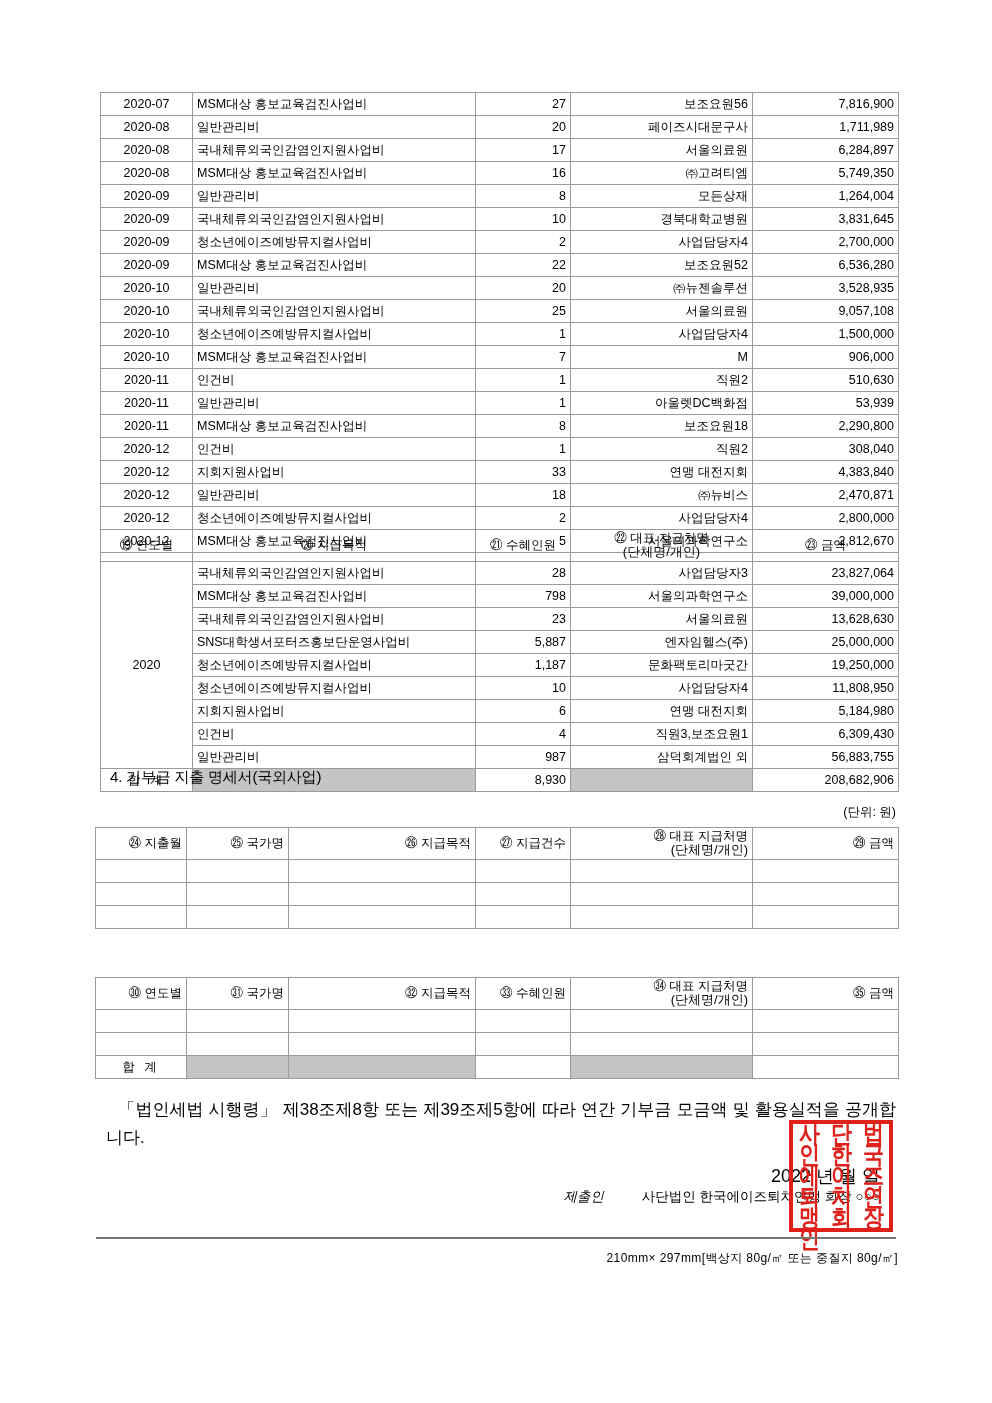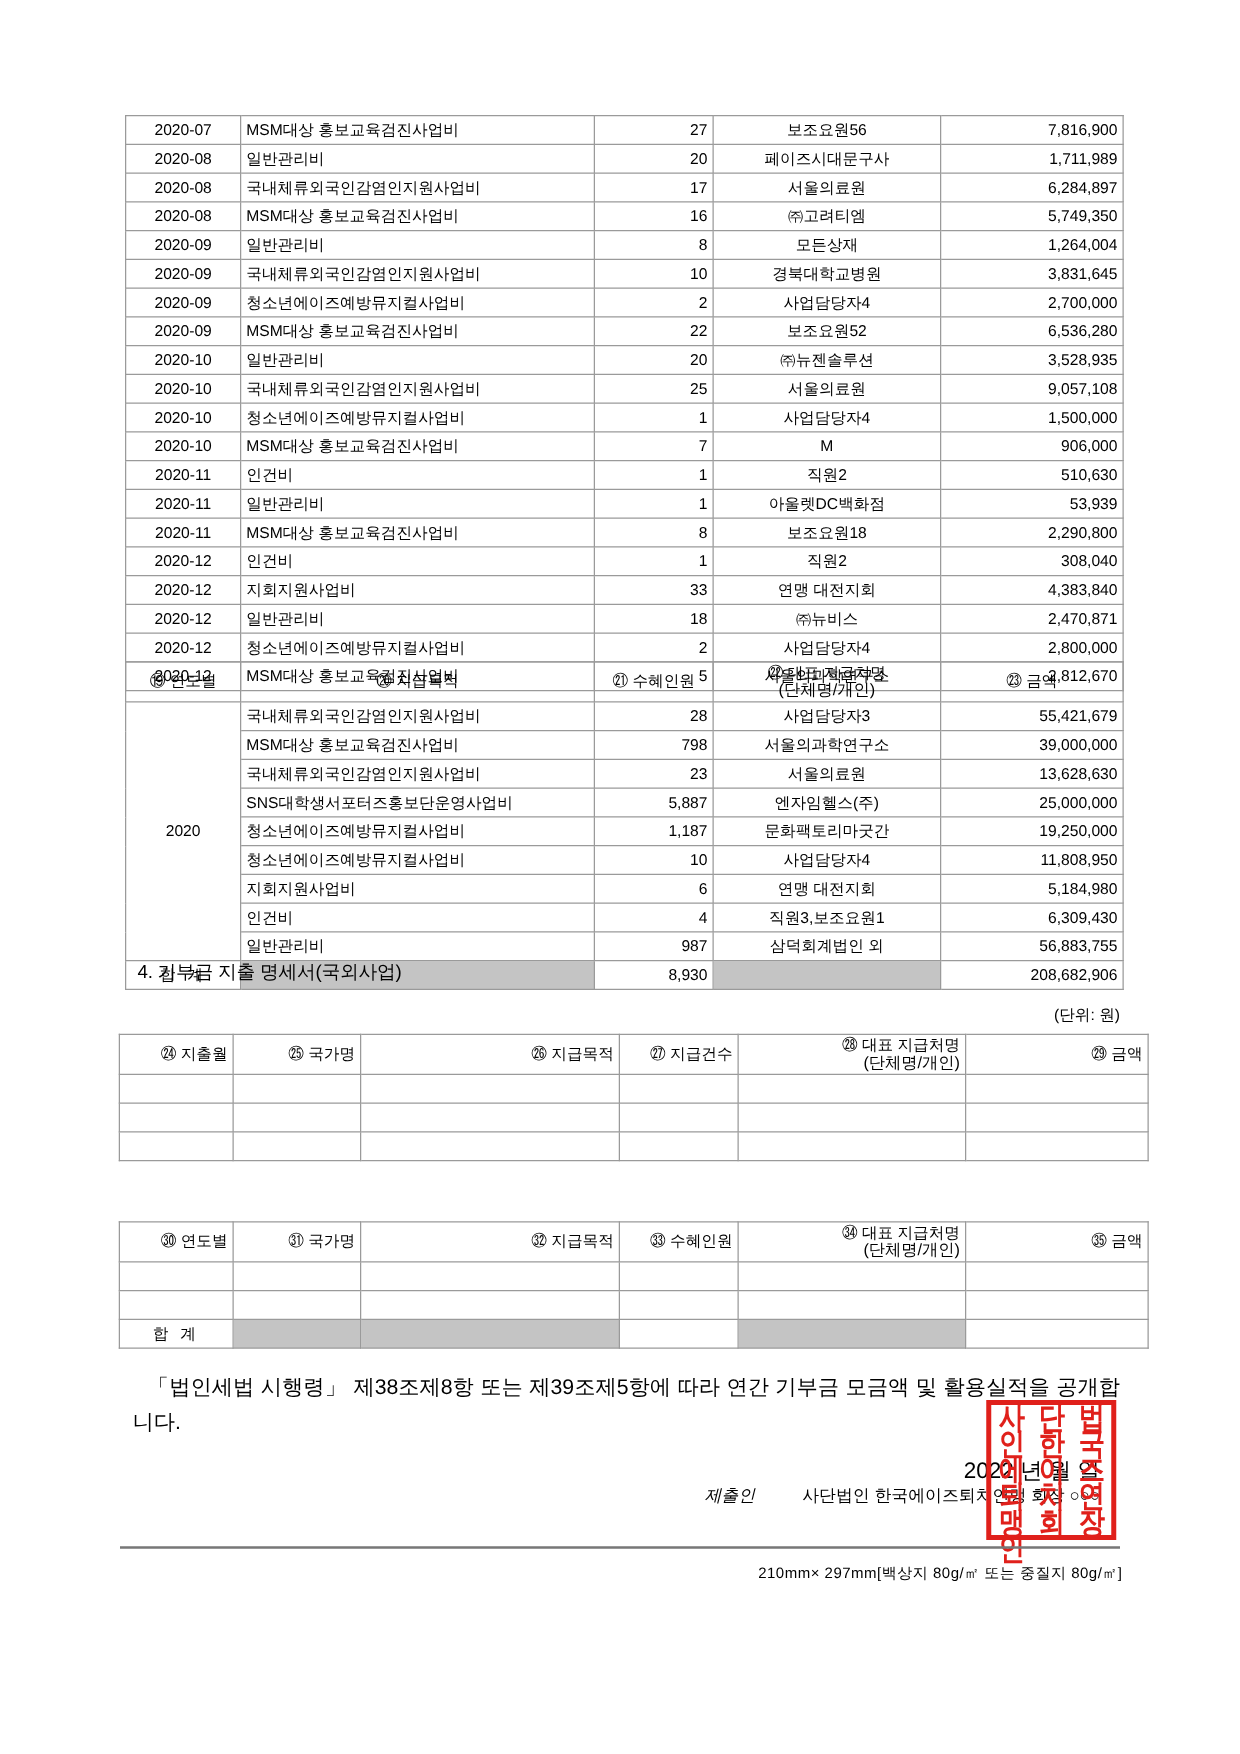--- a/index.html
+++ b/index.html
@@ -24,21 +24,21 @@
     padding: 1px 4px;
     height: 23px;
     font-weight: normal;
     vertical-align: middle;
     white-space: nowrap;
     overflow: hidden;
   }
   .c-date    { width: 92px;  text-align:center; }
   .c-purpose { width: 283px; text-align:left;   }
   .c-count   { width: 95px;  text-align:right;  }
-  .c-payee   { width: 182px; text-align:center;   }
+  .c-payee   { width: 182px; text-align:right;   }
   .c-amount  { width: 146px; text-align:right;  }
 
   
   #main-detail-table { position:absolute; left:100px; top:92px; width:798px; }
 
   
   .hdr td { text-align:right; height:34px; line-height:1.15; padding:2px 3px; }
   .hdr .sub { font-size:13px; display:block; }
 
   #year-summary-table { position:absolute; left:100px; top:529px; width:798px; }
@@ -52,21 +52,21 @@
     position:absolute; left:110px; top:768px;
     font-size:15px; font-weight:normal; letter-spacing:-0.2px;
   }
   #unit-note-2 { position:absolute; right:96px; top:804px; font-size:12.5px; }
 
   
   #overseas-table-a { position:absolute; left:95px; top:827px; width:803px; }
   #overseas-table-b { position:absolute; left:95px; top:977px; width:803px; }
   .o-month  { width: 91px;  text-align:center; }
   .o-nation { width: 102px; text-align:center; }
-  .o-purp   { width: 207px; text-align:center; }
+  .o-purp   { width: 187px; text-align:center; }
   .o-cnt    { width: 95px;  text-align:center; }
   .o-payee  { width: 182px; text-align:center;margin-top:44px; }
   .o-amt    { width: 146px; text-align:center; }
   .o-blank td { height:24px; }
 
   
   #legal-note {
     position:absolute; left:106px; top:1096px; width:790px;
     font-size:17px; line-height:1.62; text-align:justify; text-indent:12px;
   }
@@ -270,21 +270,21 @@
           <span>금액</span>
         </td>
       </tr>
       </tbody>
       <tbody id="year-summary-body">
         <tr>
           <td class="c-year" rowspan="9">2020</td>
           <td class="c-purpose">국내체류외국인감염인지원사업비</td>
           <td class="c-count">28</td>
           <td class="c-payee">사업담당자3</td>
-          <td class="c-amount">55,421,679</td>
+          <td class="c-amount">23,827,064</td>
         </tr>
         <tr>
           <td class="c-purpose">MSM대상  홍보교육검진사업비</td>
           <td class="c-count">798</td>
           <td class="c-payee">서울의과학연구소</td>
           <td class="c-amount">39,000,000</td>
         </tr>
         <tr>
           <td class="c-purpose">국내체류외국인감염인지원사업비</td>
           <td class="c-count">23</td>

